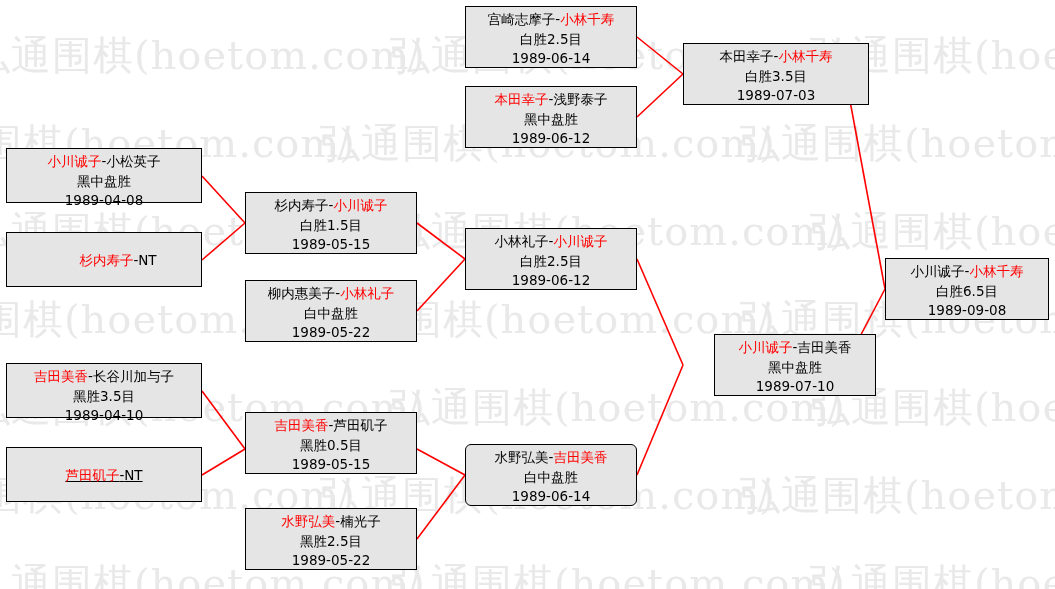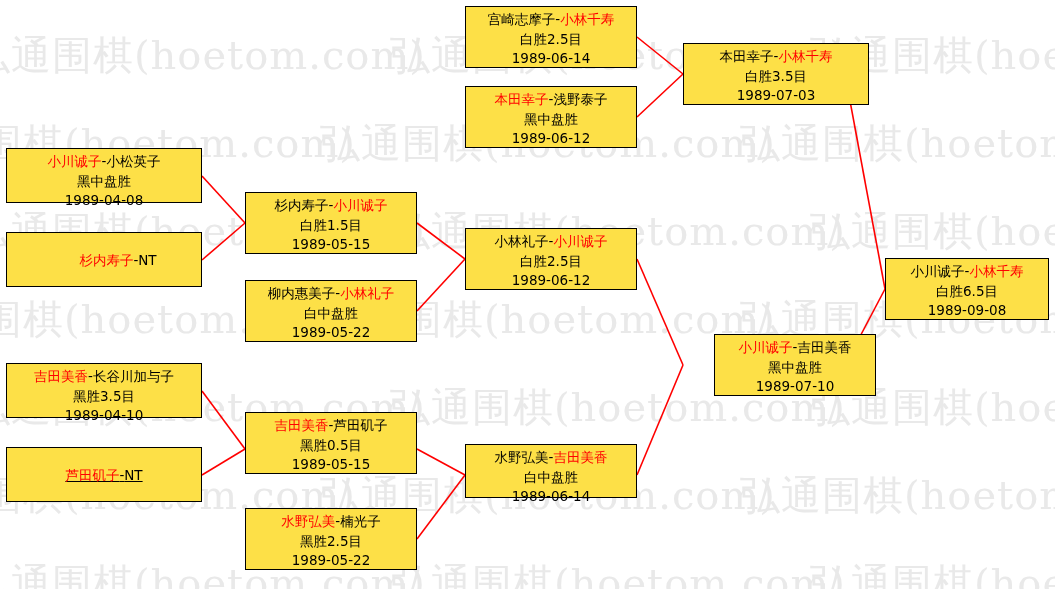--- a/index.html
+++ b/index.html
@@ -22,21 +22,21 @@
   }
 
   
   #lines{position:absolute;left:0;top:0;width:1055px;height:589px;z-index:1;}
 
   
   .node{
     position:absolute;
     box-sizing:border-box;
     border:1px solid #000000;
-    background:#fde047;
+    background:#e5e5e5;
     z-index:2;
     text-align:center;
     font-size:13.5px;
     line-height:1.45;
     color:#000000;
     padding-top:3px;
   }
   .node .players{white-space:nowrap;}
   .node .res{white-space:nowrap;}
   .node .date{white-space:nowrap;font-family:"DejaVu Sans","Liberation Sans",sans-serif;}
@@ -135,21 +135,21 @@
       <div class="node" style="left: 465px; top: 86px; width: 172px; height: 62px; border-color: rgb(0, 0, 0);">
         <div class="players"><span class="red">本田幸子</span><span class="blk">-</span><span class="blk">浅野泰子</span></div>
         <div class="res">黑中盘胜</div>
         <div class="date">1989-06-12</div>
       </div>
       <div class="node" style="left: 465px; top: 228px; width: 172px; height: 62px; border-color: rgb(0, 0, 0);">
         <div class="players"><span class="blk">小林礼子</span><span class="blk">-</span><span class="red">小川诚子</span></div>
         <div class="res">白胜2.5目</div>
         <div class="date">1989-06-12</div>
       </div>
-      <div class="node" style="left: 465px; top: 444px; width: 172px; height: 54px; border-color: rgb(0, 0, 0);">
+      <div class="node" style="left: 465px; top: 444px; width: 172px; height: 62px; border-color: rgb(0, 0, 0); border-radius: 6px;">
         <div class="players"><span class="blk">水野弘美</span><span class="blk">-</span><span class="red">吉田美香</span></div>
         <div class="res">白中盘胜</div>
         <div class="date">1989-06-14</div>
       </div>
       <div class="node" style="left: 683px; top: 43px; width: 186px; height: 62px; border-color: rgb(0, 0, 0);">
         <div class="players"><span class="blk">本田幸子</span><span class="blk">-</span><span class="red">小林千寿</span></div>
         <div class="res">白胜3.5目</div>
         <div class="date">1989-07-03</div>
       </div>
       <div class="node" style="left: 683px; top: 334px; width: 162px; height: 62px; border-color: rgb(0, 0, 0); margin-left: 31px;">

